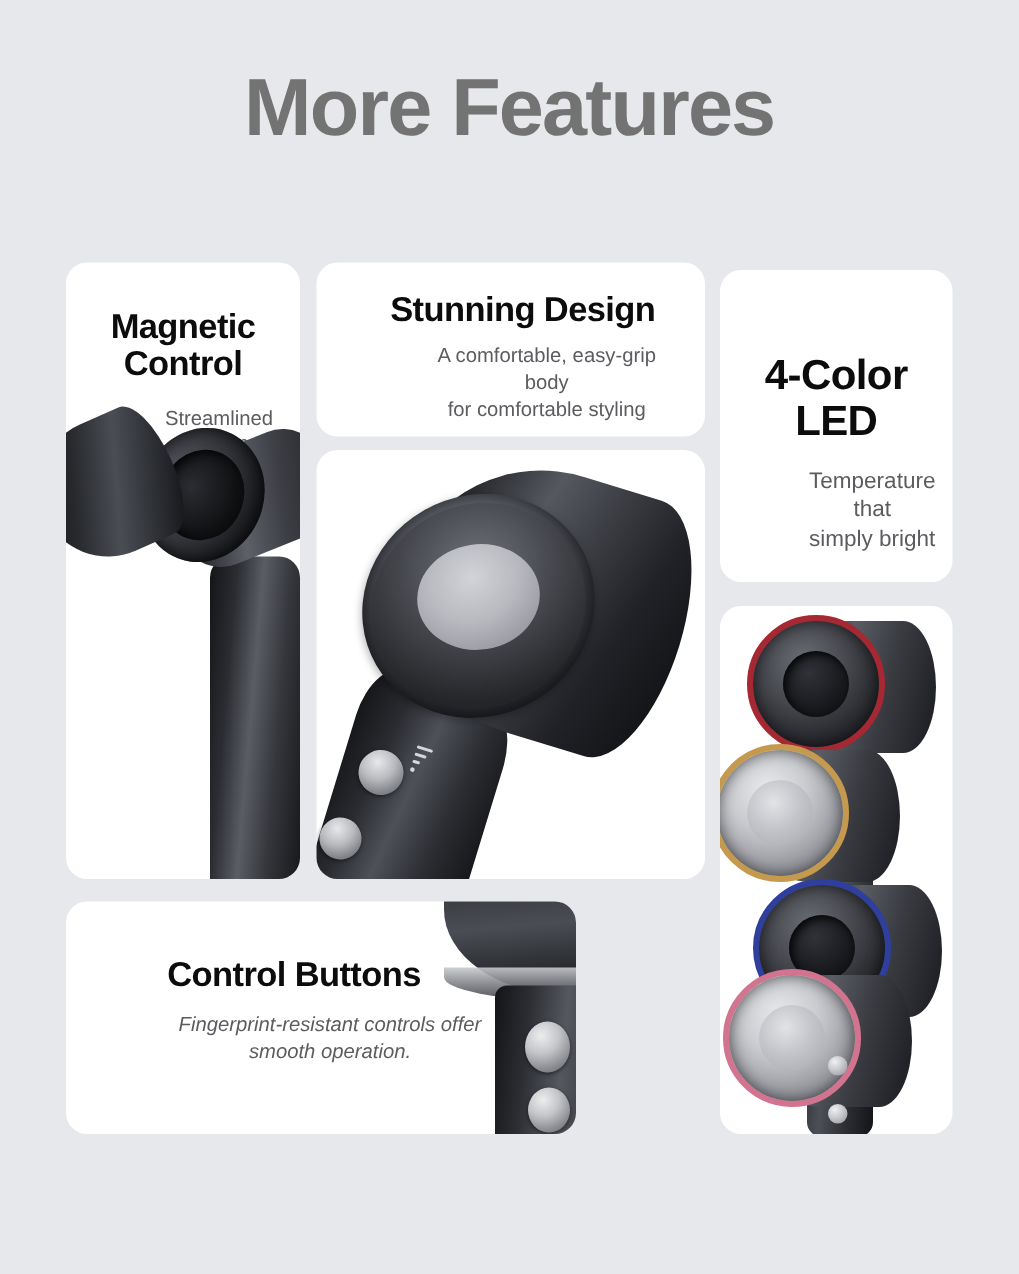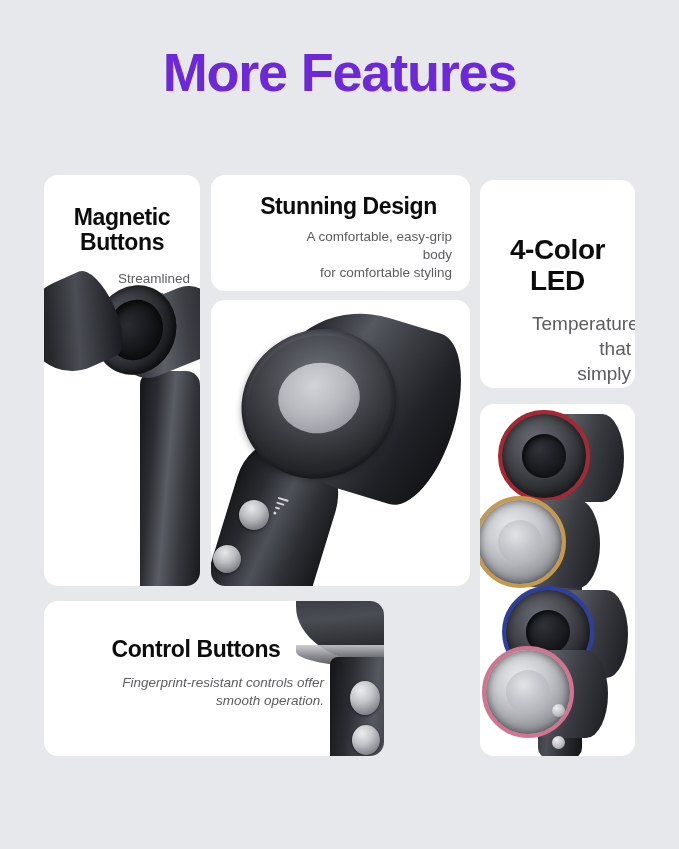--- a/index.html
+++ b/index.html
@@ -24,42 +24,42 @@
 
   
   .page-title {
     position: absolute;
     left: 0; top: 44px;
     width: 679px;
     text-align: center;
     font-size: 54px;
     font-weight: 700;
     letter-spacing: -1.2px;
-    color: #6d28d9;
+    color: #737373;
     line-height: 1.05;
   }
 
   
   .card {
     position: absolute;
     background: #ffffff;
     border-radius: 14px;
     overflow: hidden;
   }
 
   .card-title {
     font-weight: 700;
     color: #0c0c0d;
     letter-spacing: -0.4px;
     text-align: center;
     line-height: 1.1;
   }
   .card-sub {
     color: #5c5c60;
-    text-align: right;
+    text-align: center;
     line-height: 1.32;
     font-weight: 400;
     margin-left: 48px;
   }
 
   
   #card-magnetic {
     left: 44px; top: 175px; width: 156px; height: 411px;
   }
   #card-magnetic .card-title { font-size: 23px; margin-top: 30px; }
@@ -72,21 +72,21 @@
   #card-stunning .card-sub   { font-size: 13.5px; margin-top: 9px; padding: 0 18px; }
 
   #card-hero {
     left: 211px; top: 300px; width: 259px; height: 286px;
   }
 
   #card-led {
     left: 480px; top: 180px; width: 155px; height: 208px;
   }
   #card-led .card-title { font-size: 28px; margin-top: 55px; }
-  #card-led .card-sub   { font-size: 19px; margin-top: 14px; padding: 0 4px; }
+  #card-led .card-sub   { font-size: 15px; margin-top: 14px; padding: 0 4px; }
 
   #card-led-image {
     left: 480px; top: 404px; width: 155px; height: 352px;
   }
 
   #card-control {
     left: 44px; top: 601px; width: 340px; height: 155px;
   }
   #card-control .ctrl-text {
     position: absolute; left: 18px; top: 36px; width: 268px;
@@ -289,21 +289,21 @@
 </head>
 <body>
 
 <div id="page">
 
   <div class="page-title">More Features</div>
 
   <div class="card" id="card-magnetic">
     <div class="card-title">
       <span>Magnetic</span><br>
-      <span>Buttons</span>
+      <span>Control</span>
     </div>
     <div class="card-sub">
       <span>Streamlined design</span><br>
       <span>that simply clicks</span><br>
       <span>into place</span>
     </div>
     <div class="art" id="art-magnetic">
       <div class="handle"></div>
       <div class="barrel body"></div>
       <div class="ringOuter"></div>

